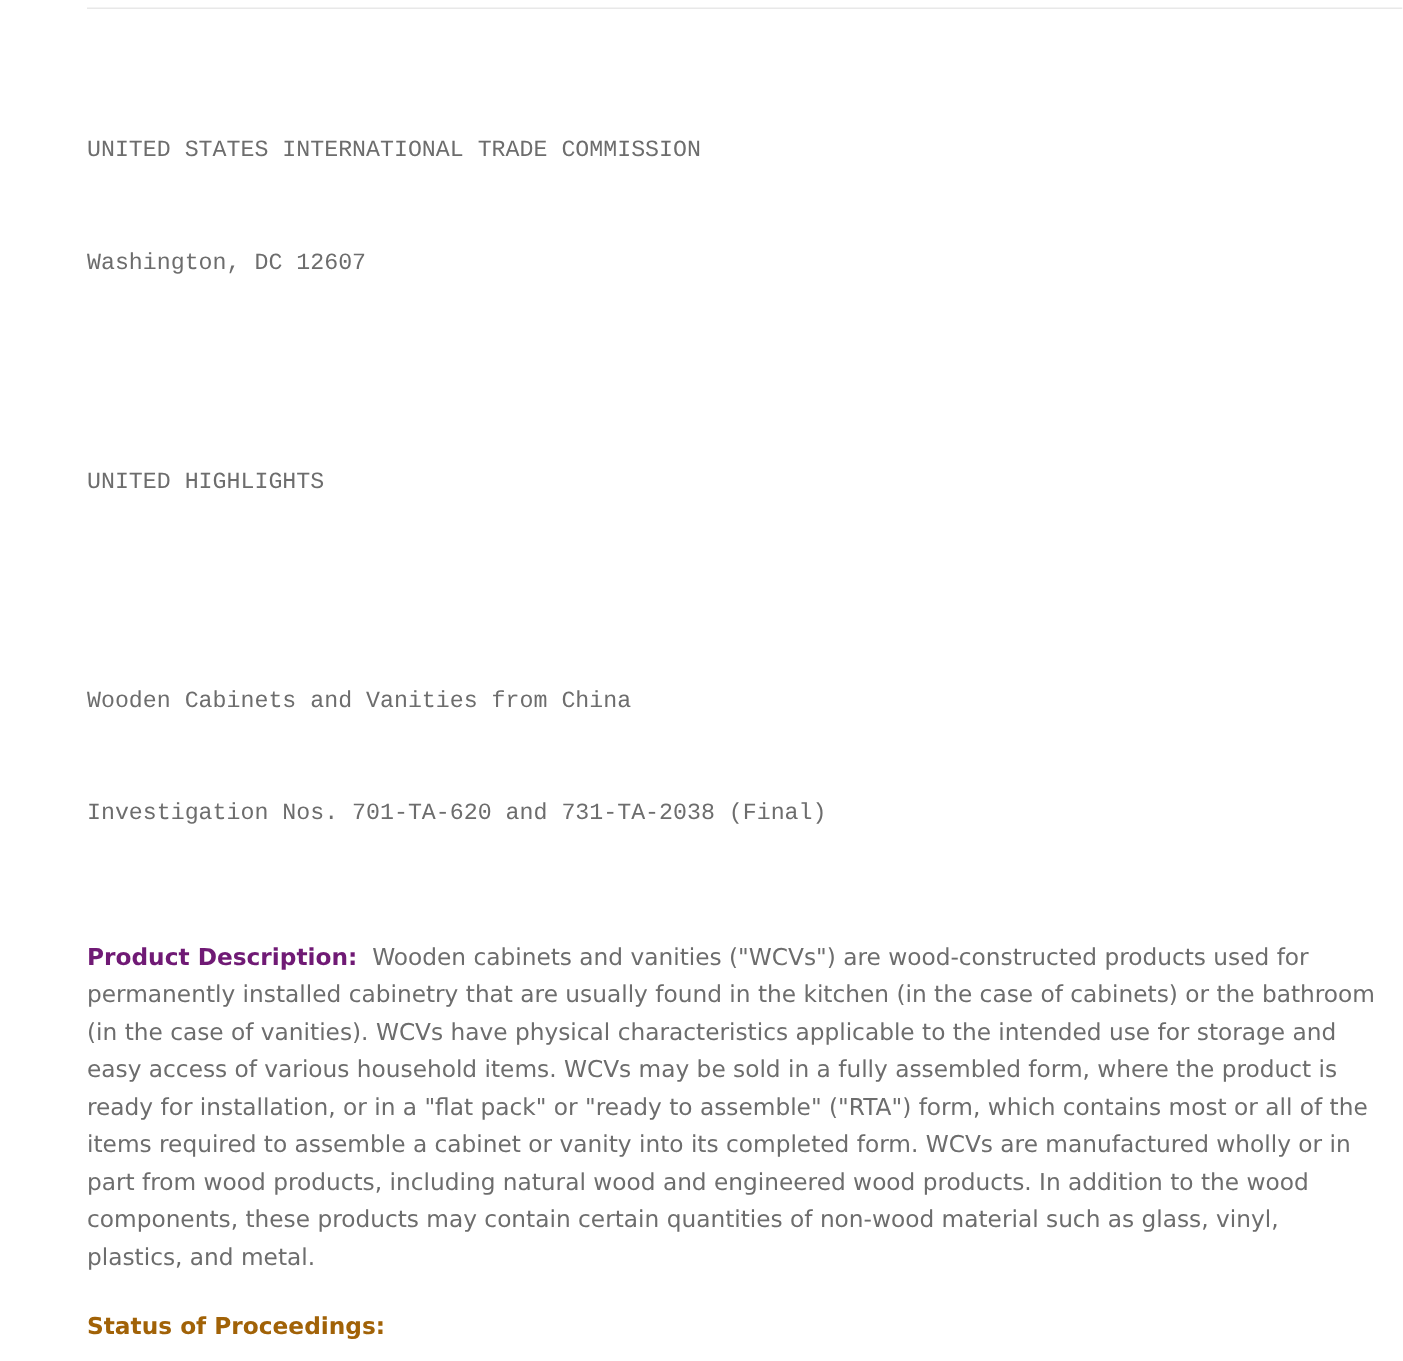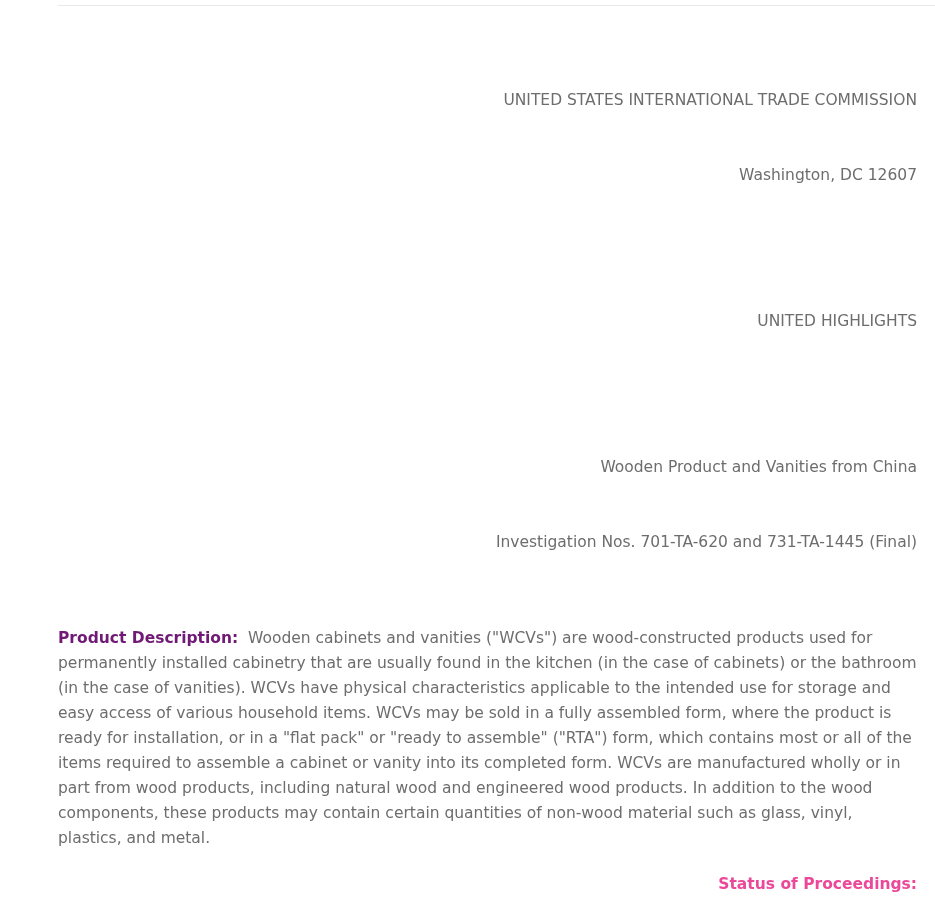--- a/index.html
+++ b/index.html
@@ -20,57 +20,57 @@
   .top-rule {
     margin: 5px 0 0 58px;
     border: 0;
     border-top: 1px solid #e8e8e8;
     height: 0;
   }
   .content {
     padding: 32px 18px 0 58px; 
   }
   .center-block {
-    text-align: right;
+    text-align: left;
     margin: 0 0 21px 0;
     white-space: pre-wrap;
+    font-family: Liberation Mono, monospace;
   }
   .para {
     margin: 0 0 21px 0;
     white-space: pre-wrap;
   }
   .bold-label {
     color: #701a75;
     font-weight: 700;
   }
   .section-heading {
-    color: #ec4899;
+    color: #a16207;
     font-weight: 700;
     margin: 0 0 21px 0;
-    text-align: right;
   }
 </style>
 </head>
 <body>
 
 <hr class="top-rule">
 
 <div class="content">
 
   <div class="center-block">
     <div>UNITED STATES INTERNATIONAL TRADE COMMISSION</div>
     <div>Washington, DC 12607</div>
   </div>
 
   <div class="center-block">
     <div>UNITED HIGHLIGHTS</div>
   </div>
 
   <div class="center-block">
-    <div>Wooden Product and Vanities from China</div>
-    <div>Investigation Nos. 701-TA-620 and 731-TA-1445 (Final)</div>
+    <div>Wooden Cabinets and Vanities from China</div>
+    <div>Investigation Nos. 701-TA-620 and 731-TA-2038 (Final)</div>
   </div>
 
   <p class="para"><span class="bold-label">Product Description:</span><span>  Wooden cabinets and vanities ("WCVs") are wood-constructed products used for permanently installed cabinetry that are usually found in the kitchen (in the case of cabinets) or the bathroom (in the case of vanities). WCVs have physical characteristics applicable to the intended use for storage and easy access of various household items. WCVs may be sold in a fully assembled form, where the product is ready for installation, or in a "flat pack" or "ready to assemble" ("RTA") form, which contains most or all of the items required to assemble a cabinet or vanity into its completed form. WCVs are manufactured wholly or in part from wood products, including natural wood and engineered wood products. In addition to the wood components, these products may contain certain quantities of non-wood material such as glass, vinyl, plastics, and metal.</span></p>
 
   <div class="section-heading">Status of Proceedings:</div>
 
 </div>
 
 </body></html>

